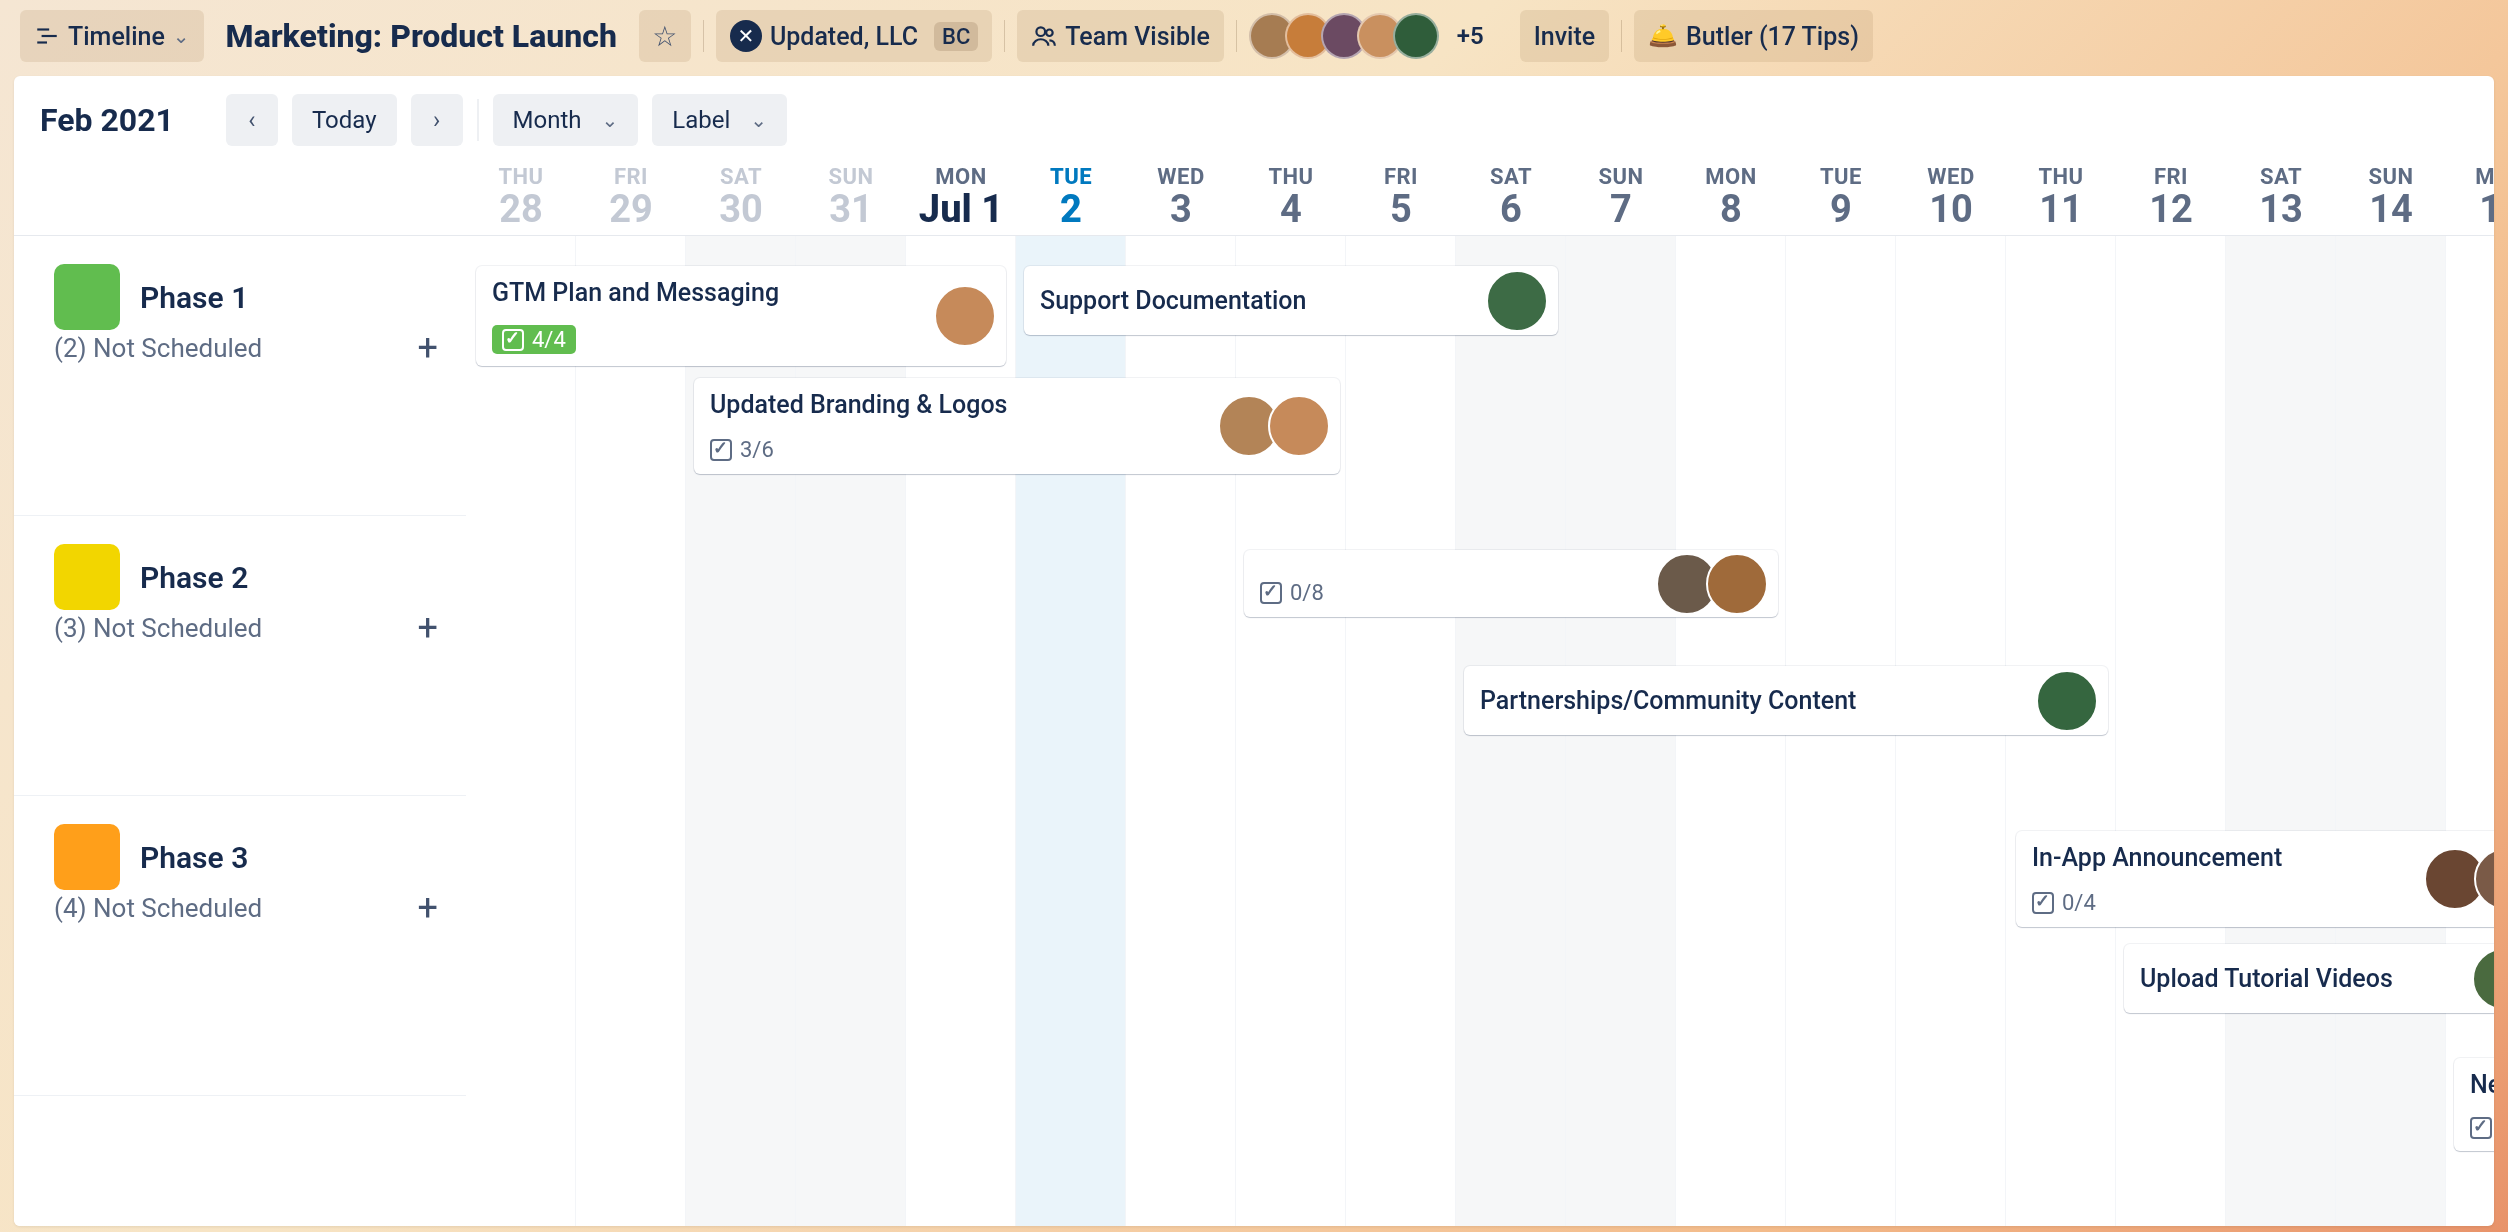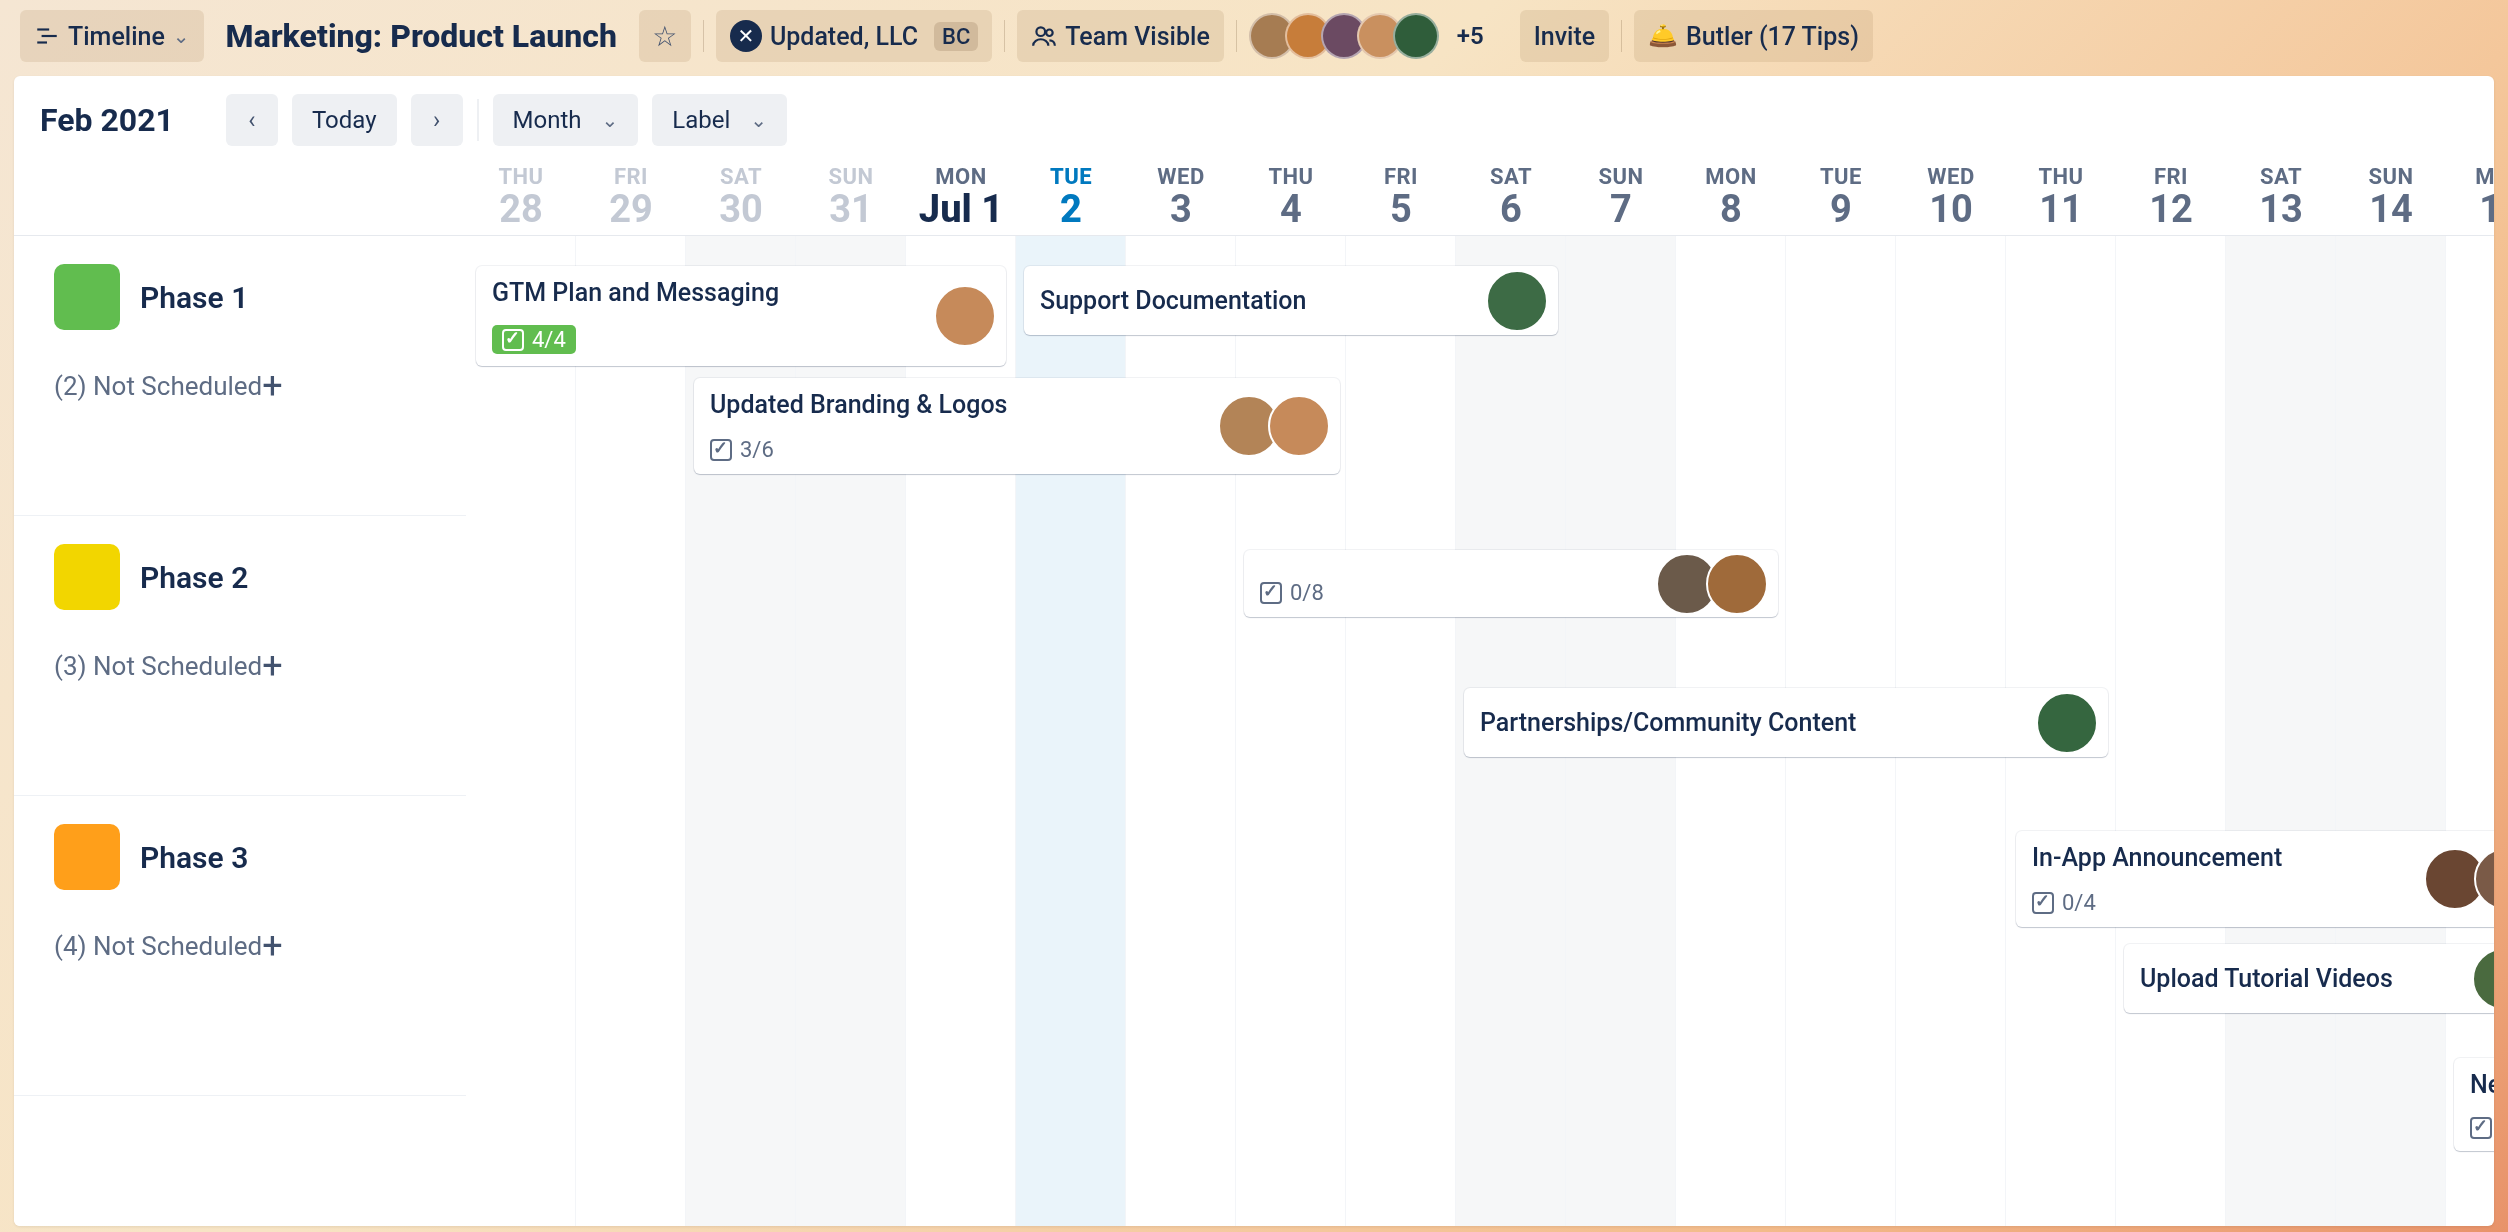--- a/index.html
+++ b/index.html
@@ -105,21 +105,21 @@
   .body-area{position:relative;display:flex;height:1000px;}
   .grid-cols{position:absolute;left:452px;top:0;bottom:0;display:flex;}
   .grid-col{flex:0 0 110px;border-right:1px solid #f3f5f8;}
   .grid-col.wknd{background:#e0e3e84d;}
   .grid-col.today{background:#eaf4fa;}
   .lane-col{width:452px;flex:0 0 452px;z-index:4;position:relative;background:#fff;}
   .lane{border-bottom:1px solid #eef1f5;padding:28px 28px 32px 40px;}
   .lane-row{display:flex;align-items:center;gap:20px;}
   .swatch{width:66px;height:66px;border-radius:10px;}
   .lane-name{font-size:30px;font-weight:600;color:#172b4d;}
-  .lane-sub{display:flex;align-items:center;margin-top:38px;}
+  .lane-sub{display:flex;align-items:center;justify-content:space-between;}
   .nosched{font-size:26px;color:#5e6c84;}
   .plus{font-size:36px;color:#42526e;font-weight:400;cursor:pointer;line-height:1;}
   
   .cards-layer{position:absolute;left:452px;top:0;right:0;bottom:0;z-index:5;}
   .card{
     position:absolute;background:#fff;border-radius:6px;
     box-shadow:0 1px 1px rgba(9,30,66,0.2),0 0 0 1px rgba(9,30,66,0.06);
     padding:12px 16px;
   }
   .card-title{font-size:25px;color:#172b4d;font-weight:500;white-space:nowrap;overflow:hidden;text-overflow:ellipsis;}
@@ -377,21 +377,21 @@
         </div>
         <div class="card" style="left: 778px; top: 314px; width: 534px;">
           <div class="card-meta">
             <span class="checkbadge"><span class="checkbox-icon"></span>0/8</span>
           </div>
           <div class="card-avs">
             <div class="cav" style="background:#6b5a4a"></div>
             <div class="cav" style="background:#9f6a3a"></div>
           </div>
         </div>
-        <div class="card" style="left: 998px; top: 452px; width: 644px; padding-top: 20px; padding-bottom: 20px;">
+        <div class="card" style="left: 998px; top: 430px; width: 644px; padding-top: 20px; padding-bottom: 20px;">
           <div class="card-title">Partnerships/Community Content</div>
           <div class="card-avs">
             <div class="cav" style="background:#35663f"></div>
           </div>
         </div>
         <div class="card" style="left: 1550px; top: 595px; width: 530px;">
           <div class="card-title">In-App Announcement</div>
           <div class="card-meta">
             <span class="checkbadge"><span class="checkbox-icon"></span>0/4</span>
           </div>

